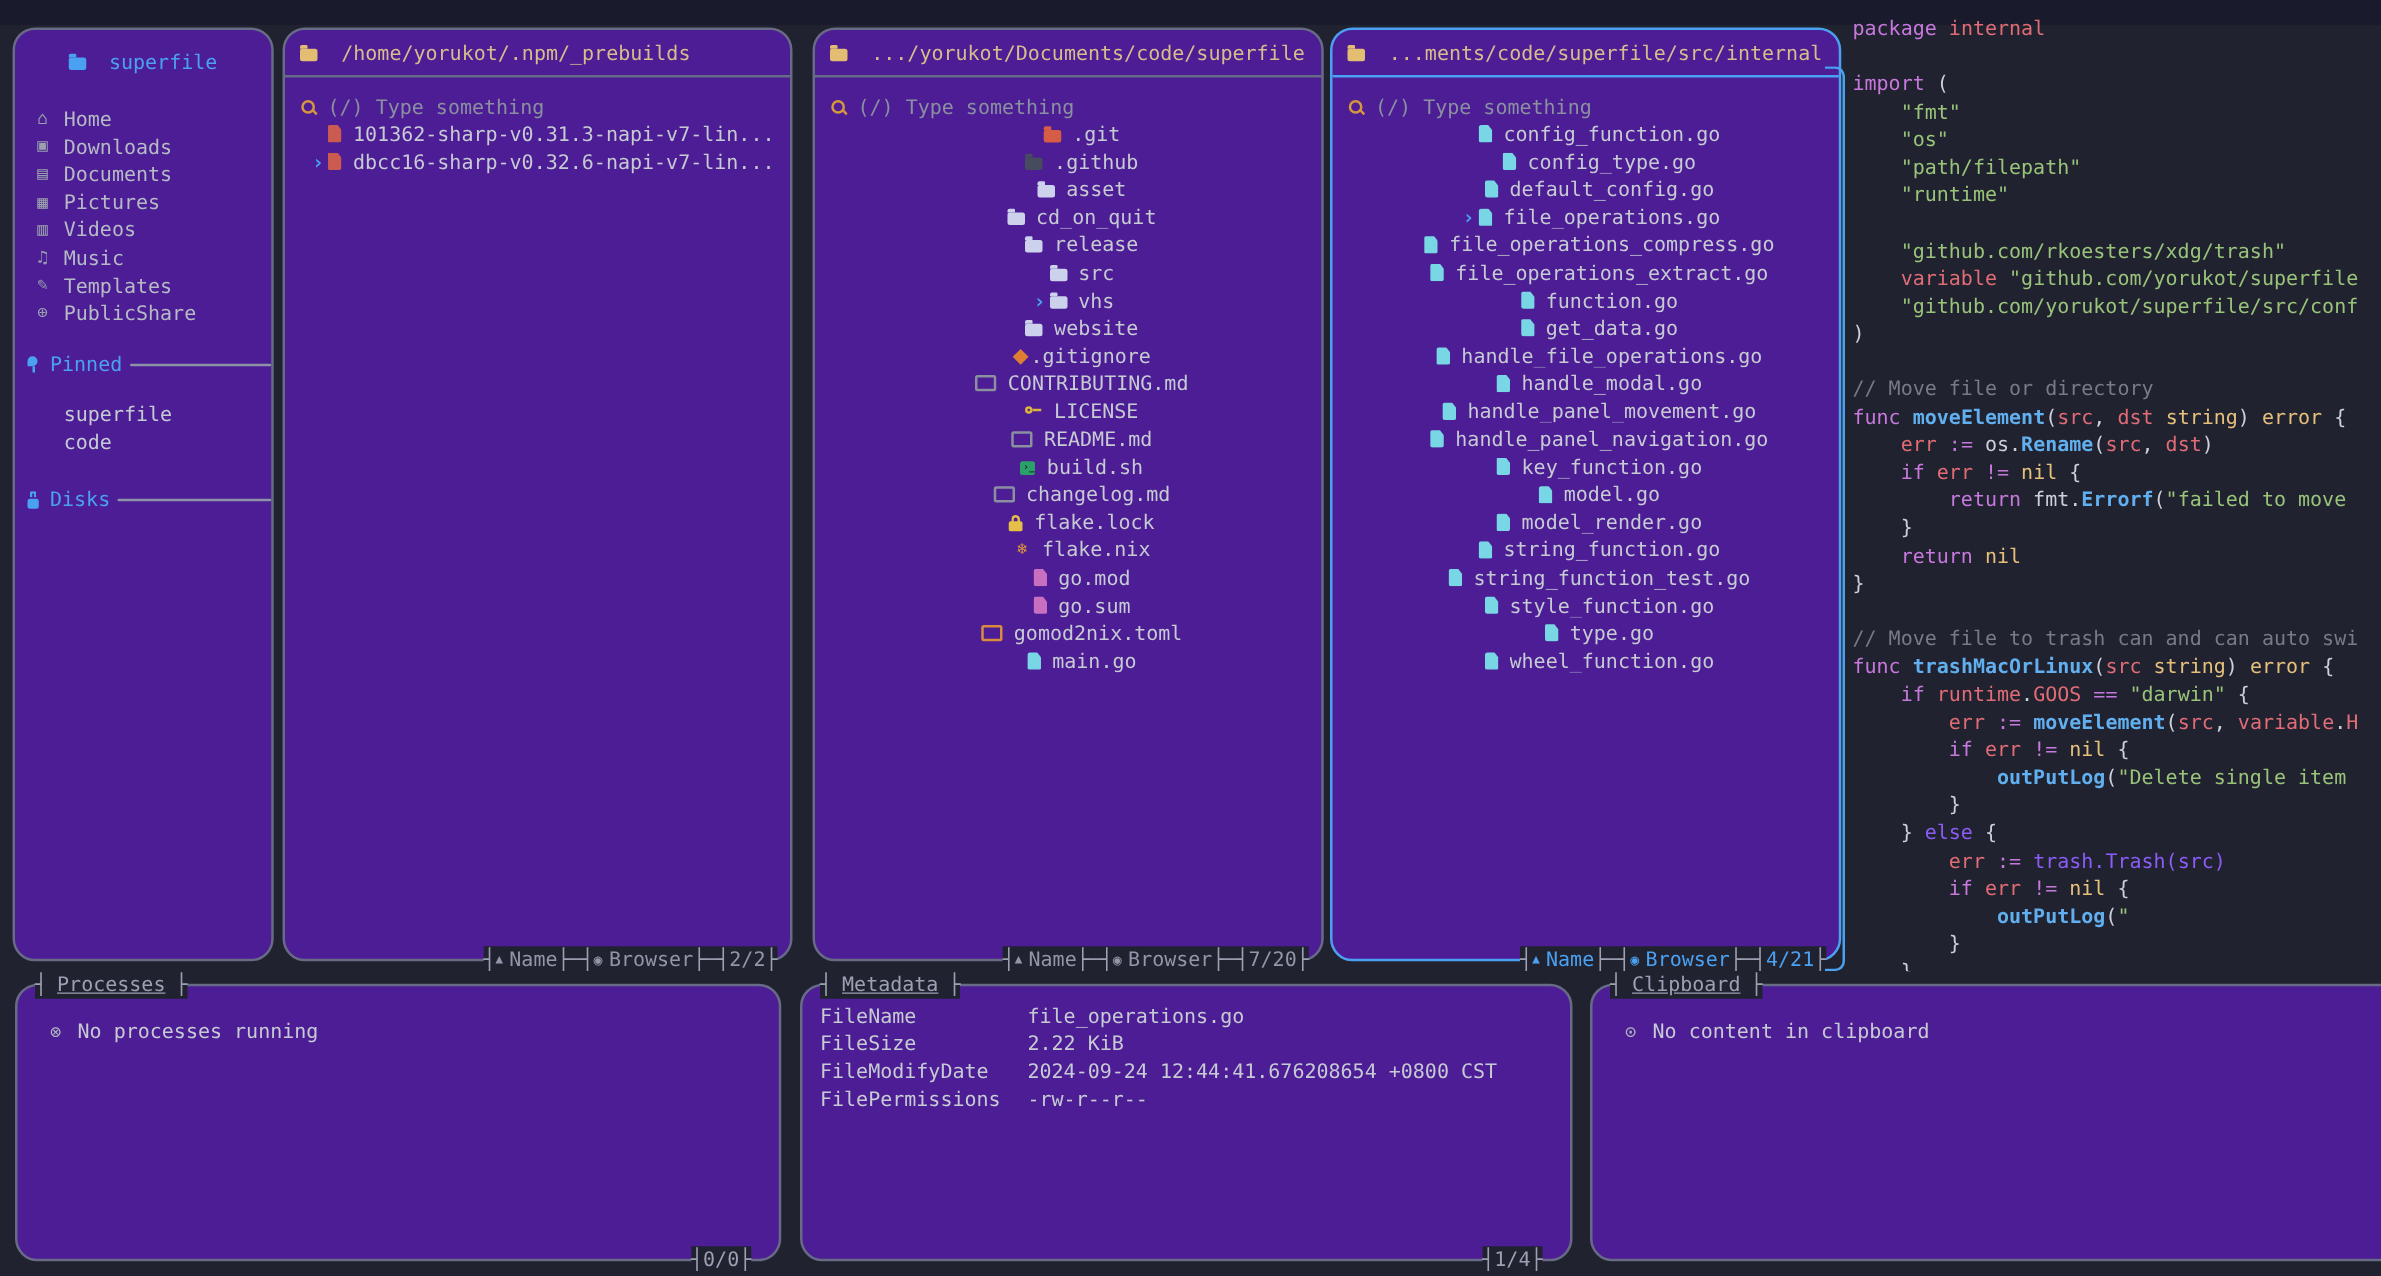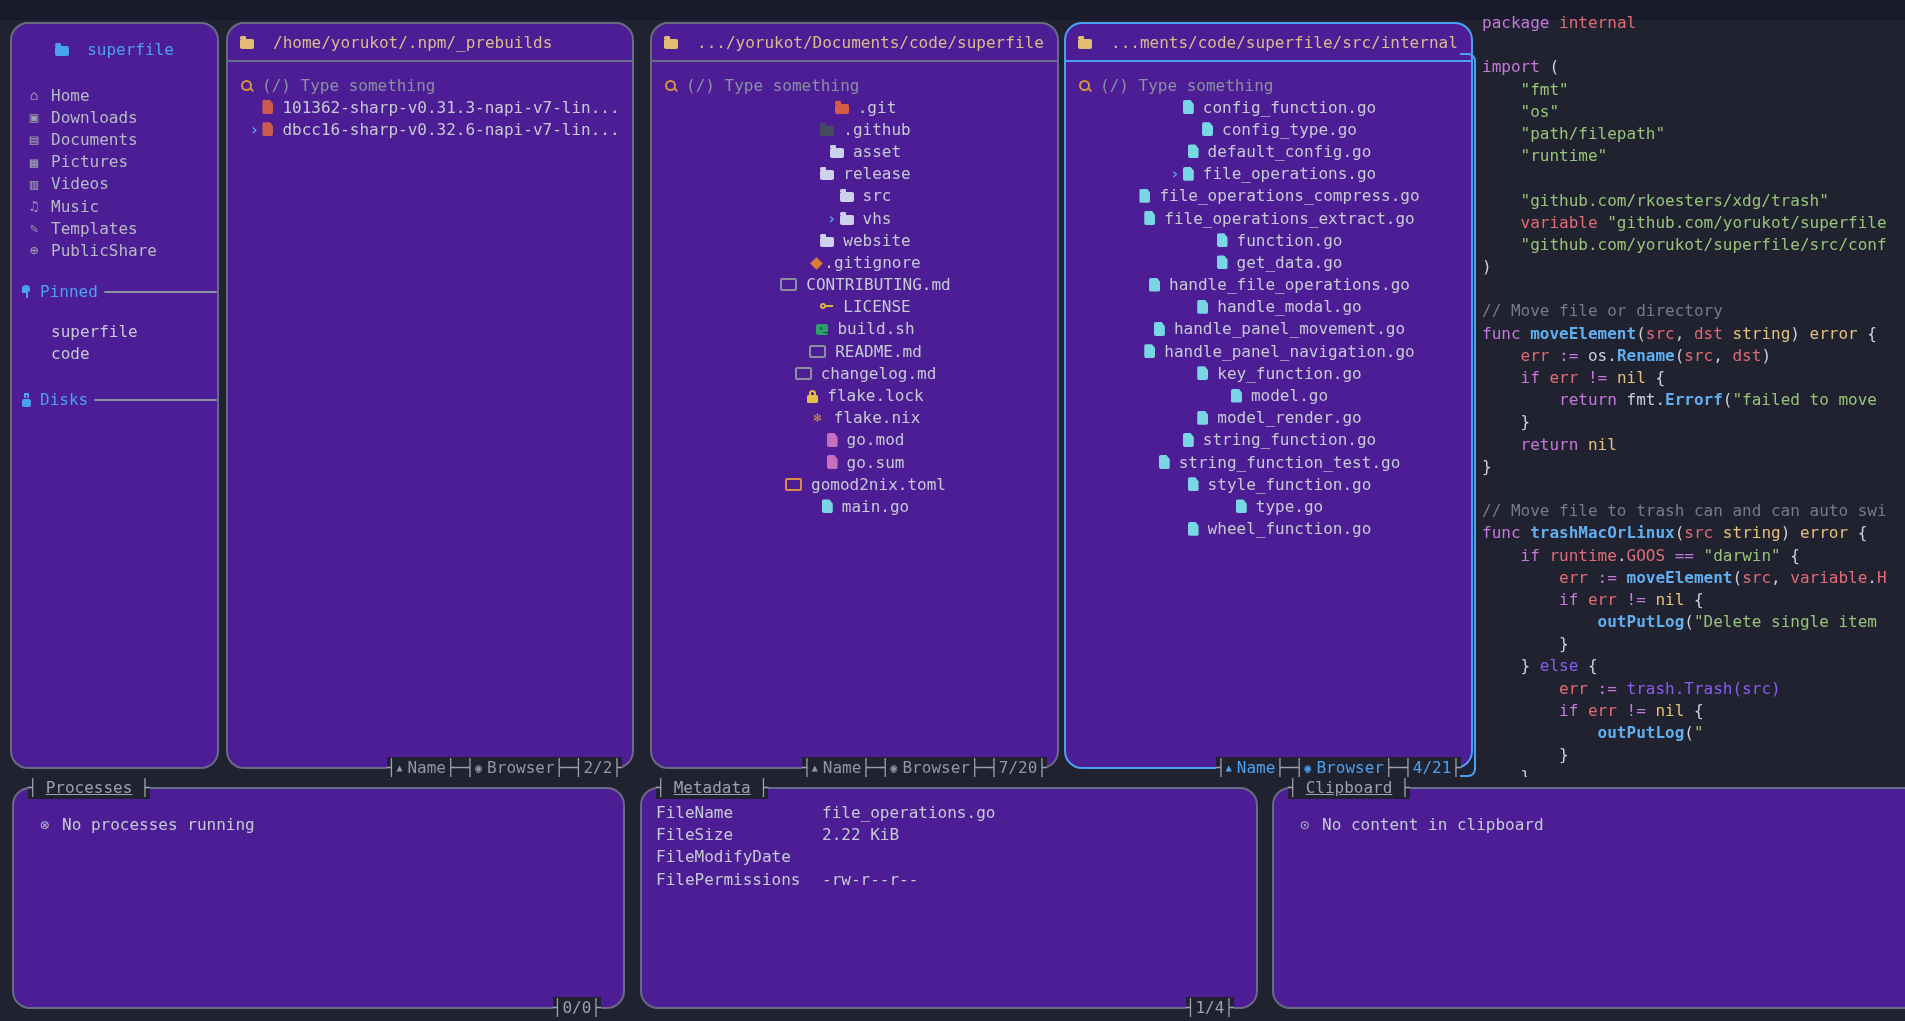--- a/index.html
+++ b/index.html
@@ -162,29 +162,30 @@
     <span>.../yorukot/Documents/code/superfile</span>
   </div>
   <div class="search">
     <span class="mag"></span>
     <span>(/) Type something</span>
   </div>
   <div class="flist">
       <div class="frow"><span class="cur"></span><span class="ic s-folder" style="--c: #d65d45;"></span><span class="fname">.git</span></div>
       <div class="frow"><span class="cur"></span><span class="ic s-folder" style="--c: #464c5e;"></span><span class="fname">.github</span></div>
       <div class="frow"><span class="cur"></span><span class="ic s-folder" style="--c: #ccd1ec;"></span><span class="fname">asset</span></div>
+      <div class="frow"><span class="cur"></span><span class="ic s-folder" style="--c: #ccd1ec;"></span><span class="fname">cd_on_quit</span></div>
       <div class="frow"><span class="cur"></span><span class="ic s-folder" style="--c: #ccd1ec;"></span><span class="fname">release</span></div>
       <div class="frow"><span class="cur"></span><span class="ic s-folder" style="--c: #ccd1ec;"></span><span class="fname">src</span></div>
       <div class="frow"><span class="cur">›</span><span class="ic s-folder" style="--c: #ccd1ec;"></span><span class="fname">vhs</span></div>
       <div class="frow"><span class="cur"></span><span class="ic s-folder" style="--c: #ccd1ec;"></span><span class="fname">website</span></div>
       <div class="frow"><span class="cur"></span><span class="ic s-diamond" style="--c: #dd7e35;"></span><span class="fname">.gitignore</span></div>
       <div class="frow"><span class="cur"></span><span class="ic s-chip" style="--c: #8a90a0;"></span><span class="fname">CONTRIBUTING.md</span></div>
       <div class="frow"><span class="cur"></span><span class="ic s-key" style="--c: #ddb340;"></span><span class="fname">LICENSE</span></div>
+      <div class="frow"><span class="cur"></span><span class="ic s-chip" style="--c: #8a90a0;"></span><span class="fname">README.md</span></div>
       <div class="frow"><span class="cur"></span><span class="ic s-term" style="--c: #2ba06a;"></span><span class="fname">build.sh</span></div>
-      <div class="frow"><span class="cur"></span><span class="ic s-chip" style="--c: #8a90a0;"></span><span class="fname">README.md</span></div>
       <div class="frow"><span class="cur"></span><span class="ic s-chip" style="--c: #8a90a0;"></span><span class="fname">changelog.md</span></div>
       <div class="frow"><span class="cur"></span><span class="ic s-lock" style="--c: #e5bf47;"></span><span class="fname">flake.lock</span></div>
       <div class="frow"><span class="cur"></span><span class="ic s-snow" style="--c: #e09a3c;"></span><span class="fname">flake.nix</span></div>
       <div class="frow"><span class="cur"></span><span class="ic s-file" style="--c: #c86fc0;"></span><span class="fname">go.mod</span></div>
       <div class="frow"><span class="cur"></span><span class="ic s-file" style="--c: #c86fc0;"></span><span class="fname">go.sum</span></div>
       <div class="frow"><span class="cur"></span><span class="ic s-chip" style="--c: #d98b3f;"></span><span class="fname">gomod2nix.toml</span></div>
       <div class="frow"><span class="cur"></span><span class="ic s-file" style="--c: #79d6e4;"></span><span class="fname">main.go</span></div>
     </div>
   <div class="pfoot"><span class="bd">┤</span><span class="arrow">▲</span><span>Name</span><span class="bd">├─┤</span><span class="dot">◉</span><span>Browser</span><span class="bd">├─┤</span><span>7/20</span><span class="bd">├</span></div>
 </section>
@@ -269,21 +270,21 @@
     <span>No processes running</span>
   </div>
   <div class="bcount"><span class="bd">┤</span><span>0/0</span><span class="bd">├</span></div>
 </section>
 
 <section class="panel" id="metadata">
   <div class="btitle"><span class="bd">┤</span><span class="lbl">Metadata</span><span class="bd">├</span></div>
   <div class="meta">
       <div class="mrow"><span>FileName</span><span>file_operations.go</span></div>
       <div class="mrow"><span>FileSize</span><span>2.22 KiB</span></div>
-      <div class="mrow"><span>FileModifyDate</span></div>
+      <div class="mrow"><span>FileModifyDate</span><span>2024-09-24 12:44:41.676208654 +0800 CST</span></div>
       <div class="mrow"><span>FilePermissions</span><span>-rw-r--r--</span></div>
     </div>
   <div class="bcount"><span class="bd">┤</span><span>1/4</span><span class="bd">├</span></div>
 </section>
 
 <section class="panel" id="clipboard">
   <div class="btitle"><span class="bd">┤</span><span class="lbl">Clipboard</span><span class="bd">├</span></div>
   <div class="empty-row">
     <span class="circ-ic">⊙</span>
     <span>No content in clipboard</span>

